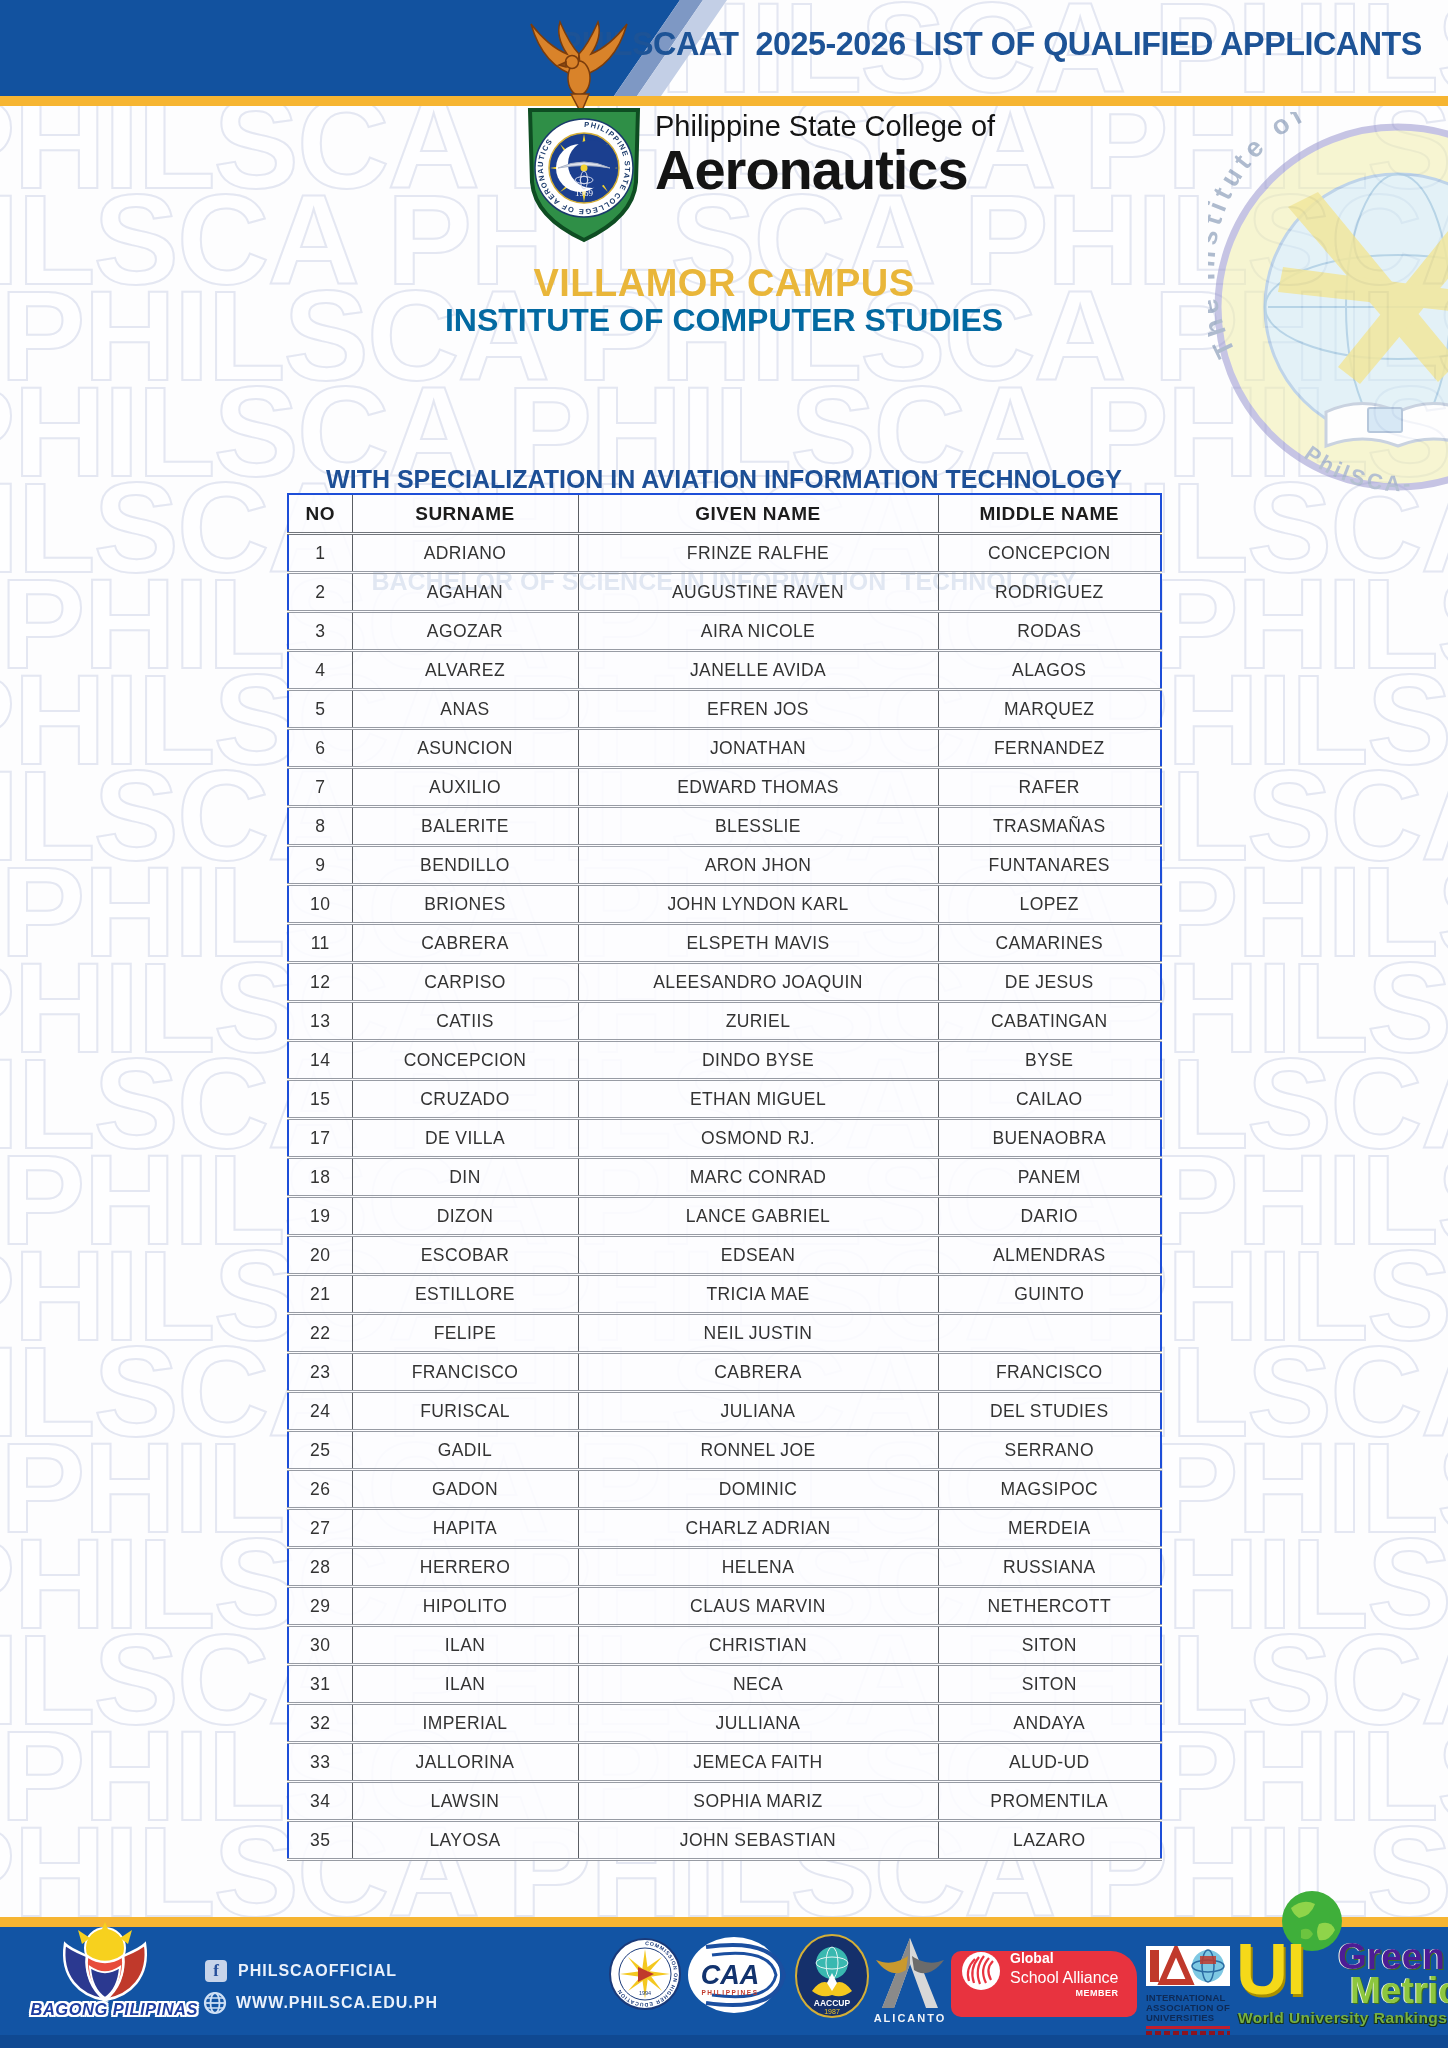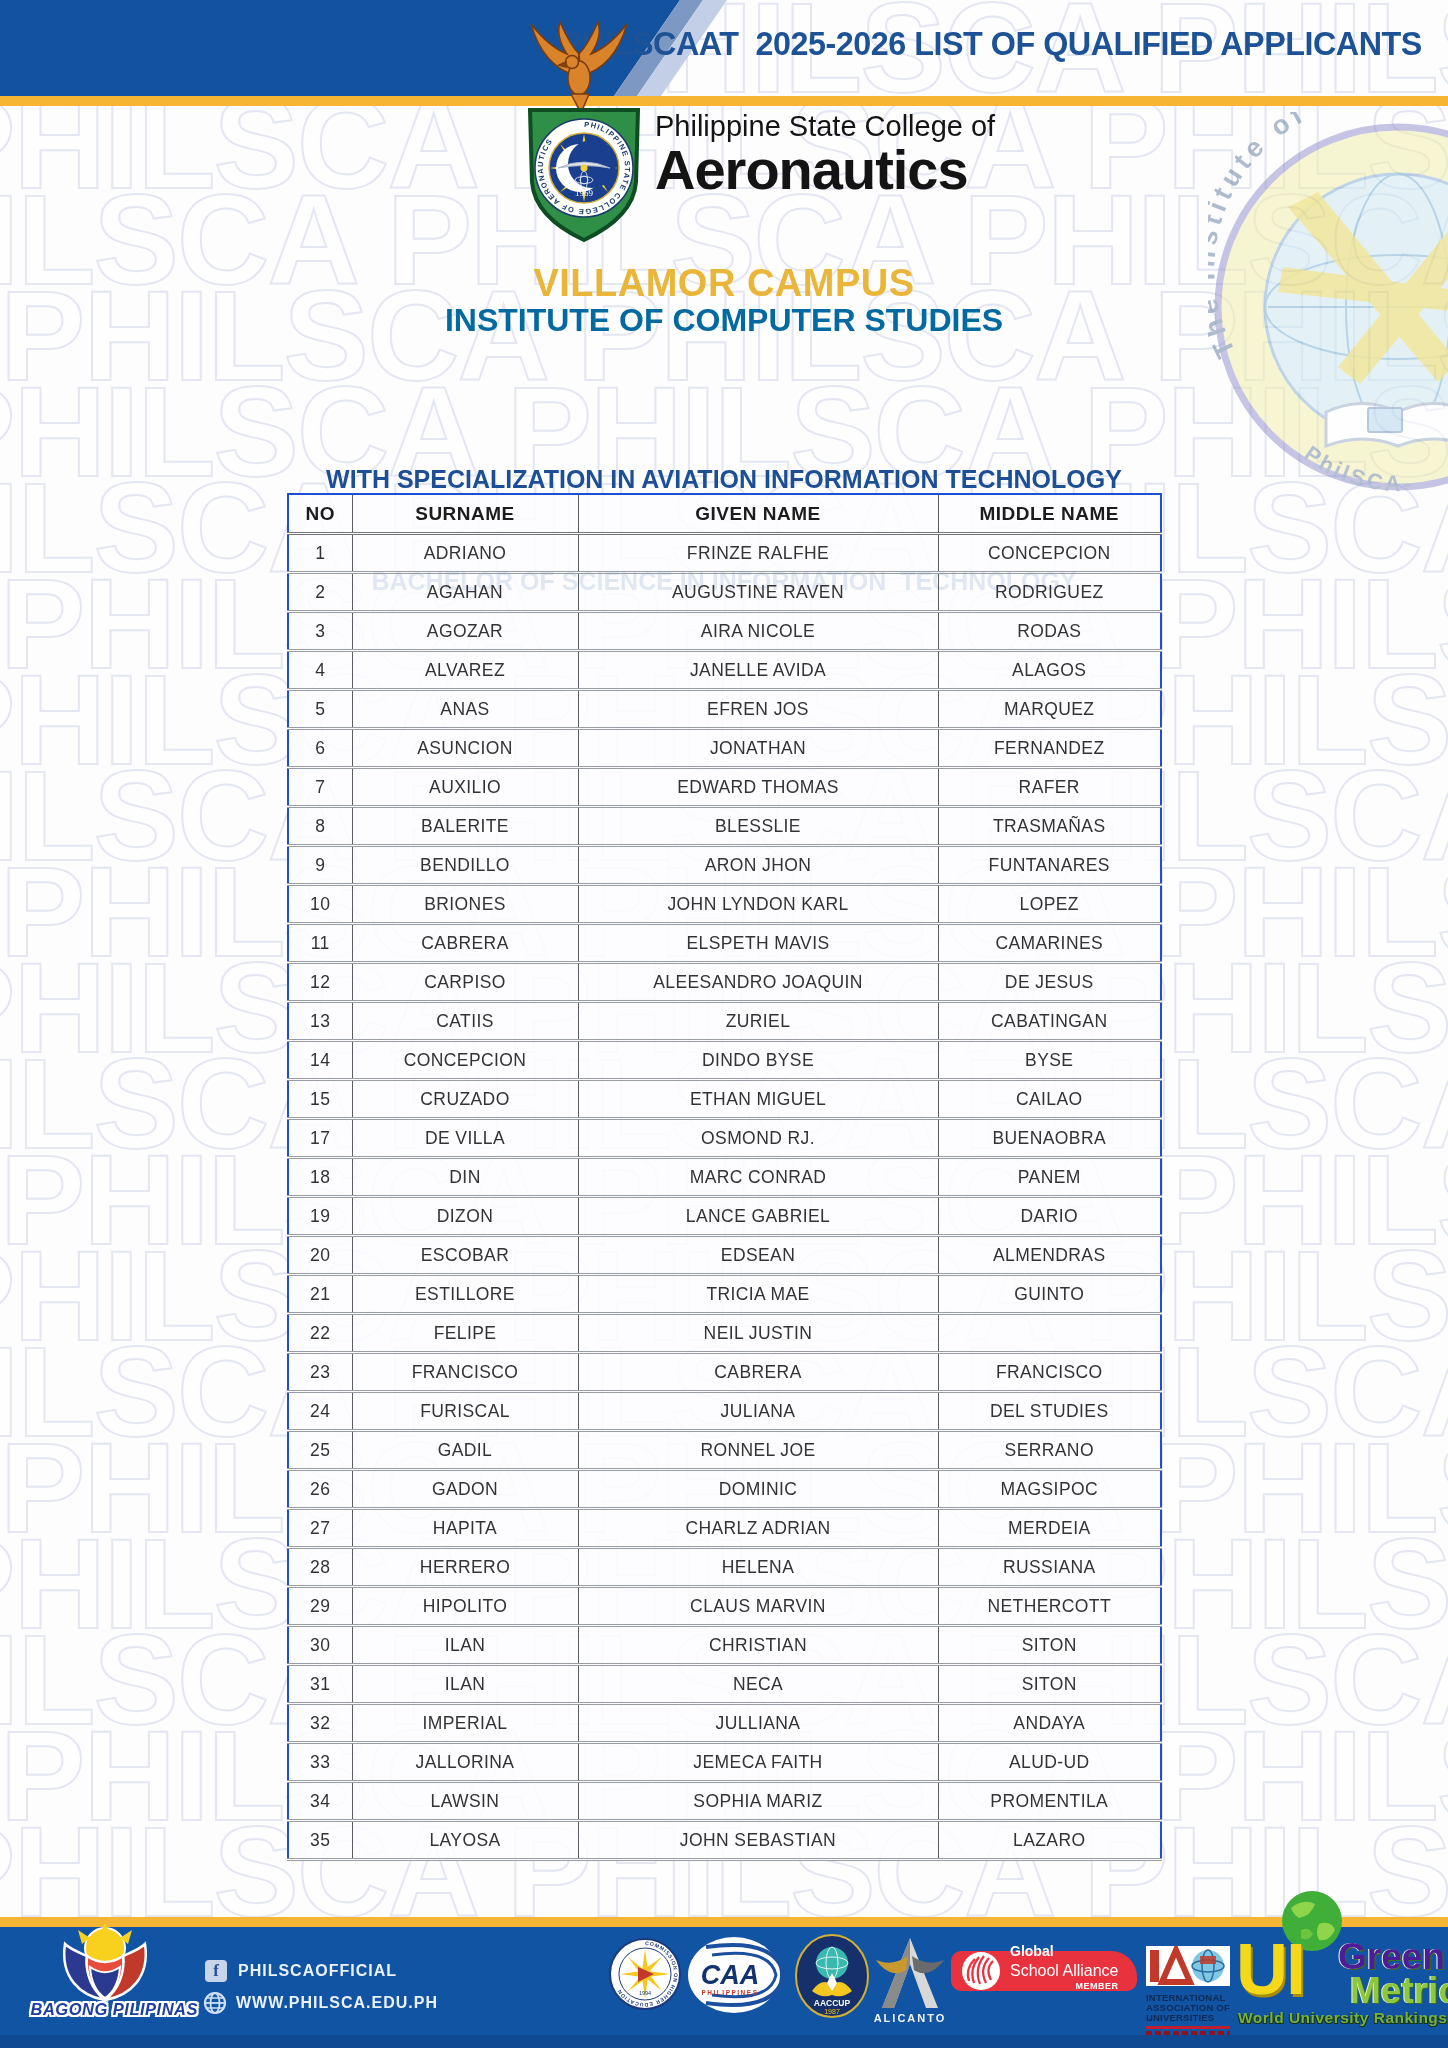--- a/index.html
+++ b/index.html
@@ -74,22 +74,22 @@
             letter-spacing:.5px;
             text-shadow:-2px 0 0 #fff,2px 0 0 #fff,0 -2px 0 #fff,0 2px 0 #fff,
                         -2px -2px 0 #fff,2px 2px 0 #fff,-2px 2px 0 #fff,2px -2px 0 #fff;}
   .fb-row{left:205px;top:1960px;display:flex;align-items:center;gap:11px;}
   .web-row{left:203px;top:1991px;display:flex;align-items:center;gap:9px;}
   .contact-label{font-size:16px;font-weight:800;color:#eaf1fb;letter-spacing:1px;}
   .fb-box{width:22px;height:22px;border-radius:4px;background:#c7d4ea;
           display:flex;align-items:center;justify-content:center;
           color:#27509b;font-weight:900;font-size:17px;font-family:"Liberation Serif",serif;}
 
-  .gsa{left:951px;top:1951px;width:186px;height:40px;background:#e8333f;
-       border-radius:10px 26px 10px 10px;display:flex;align-items:flex-end;
+  .gsa{left:951px;top:1951px;width:186px;height:66px;background:#e8333f;
+       border-radius:10px 26px 10px 10px;display:flex;align-items:flex-start;
        padding-left:10px;box-sizing:border-box;color:#fff;}
   .gsa-texts{margin-left:9px;line-height:1;}
   .gsa-l1{font-size:14px;font-weight:800;}
   .gsa-l2{font-size:16px;font-weight:500;margin-top:5px;}
   .gsa-member{font-size:9px;font-weight:800;text-align:right;margin-top:3px;letter-spacing:.5px;}
 
   .iau{left:1146px;top:1946px;width:86px;}
   .iau-text{margin-top:3px;font-size:9.5px;line-height:10px;font-weight:900;
             color:#0e2a56;letter-spacing:.2px;}
   .iau-bar{margin-top:3px;width:84px;height:3px;background:#c01f2f;}

